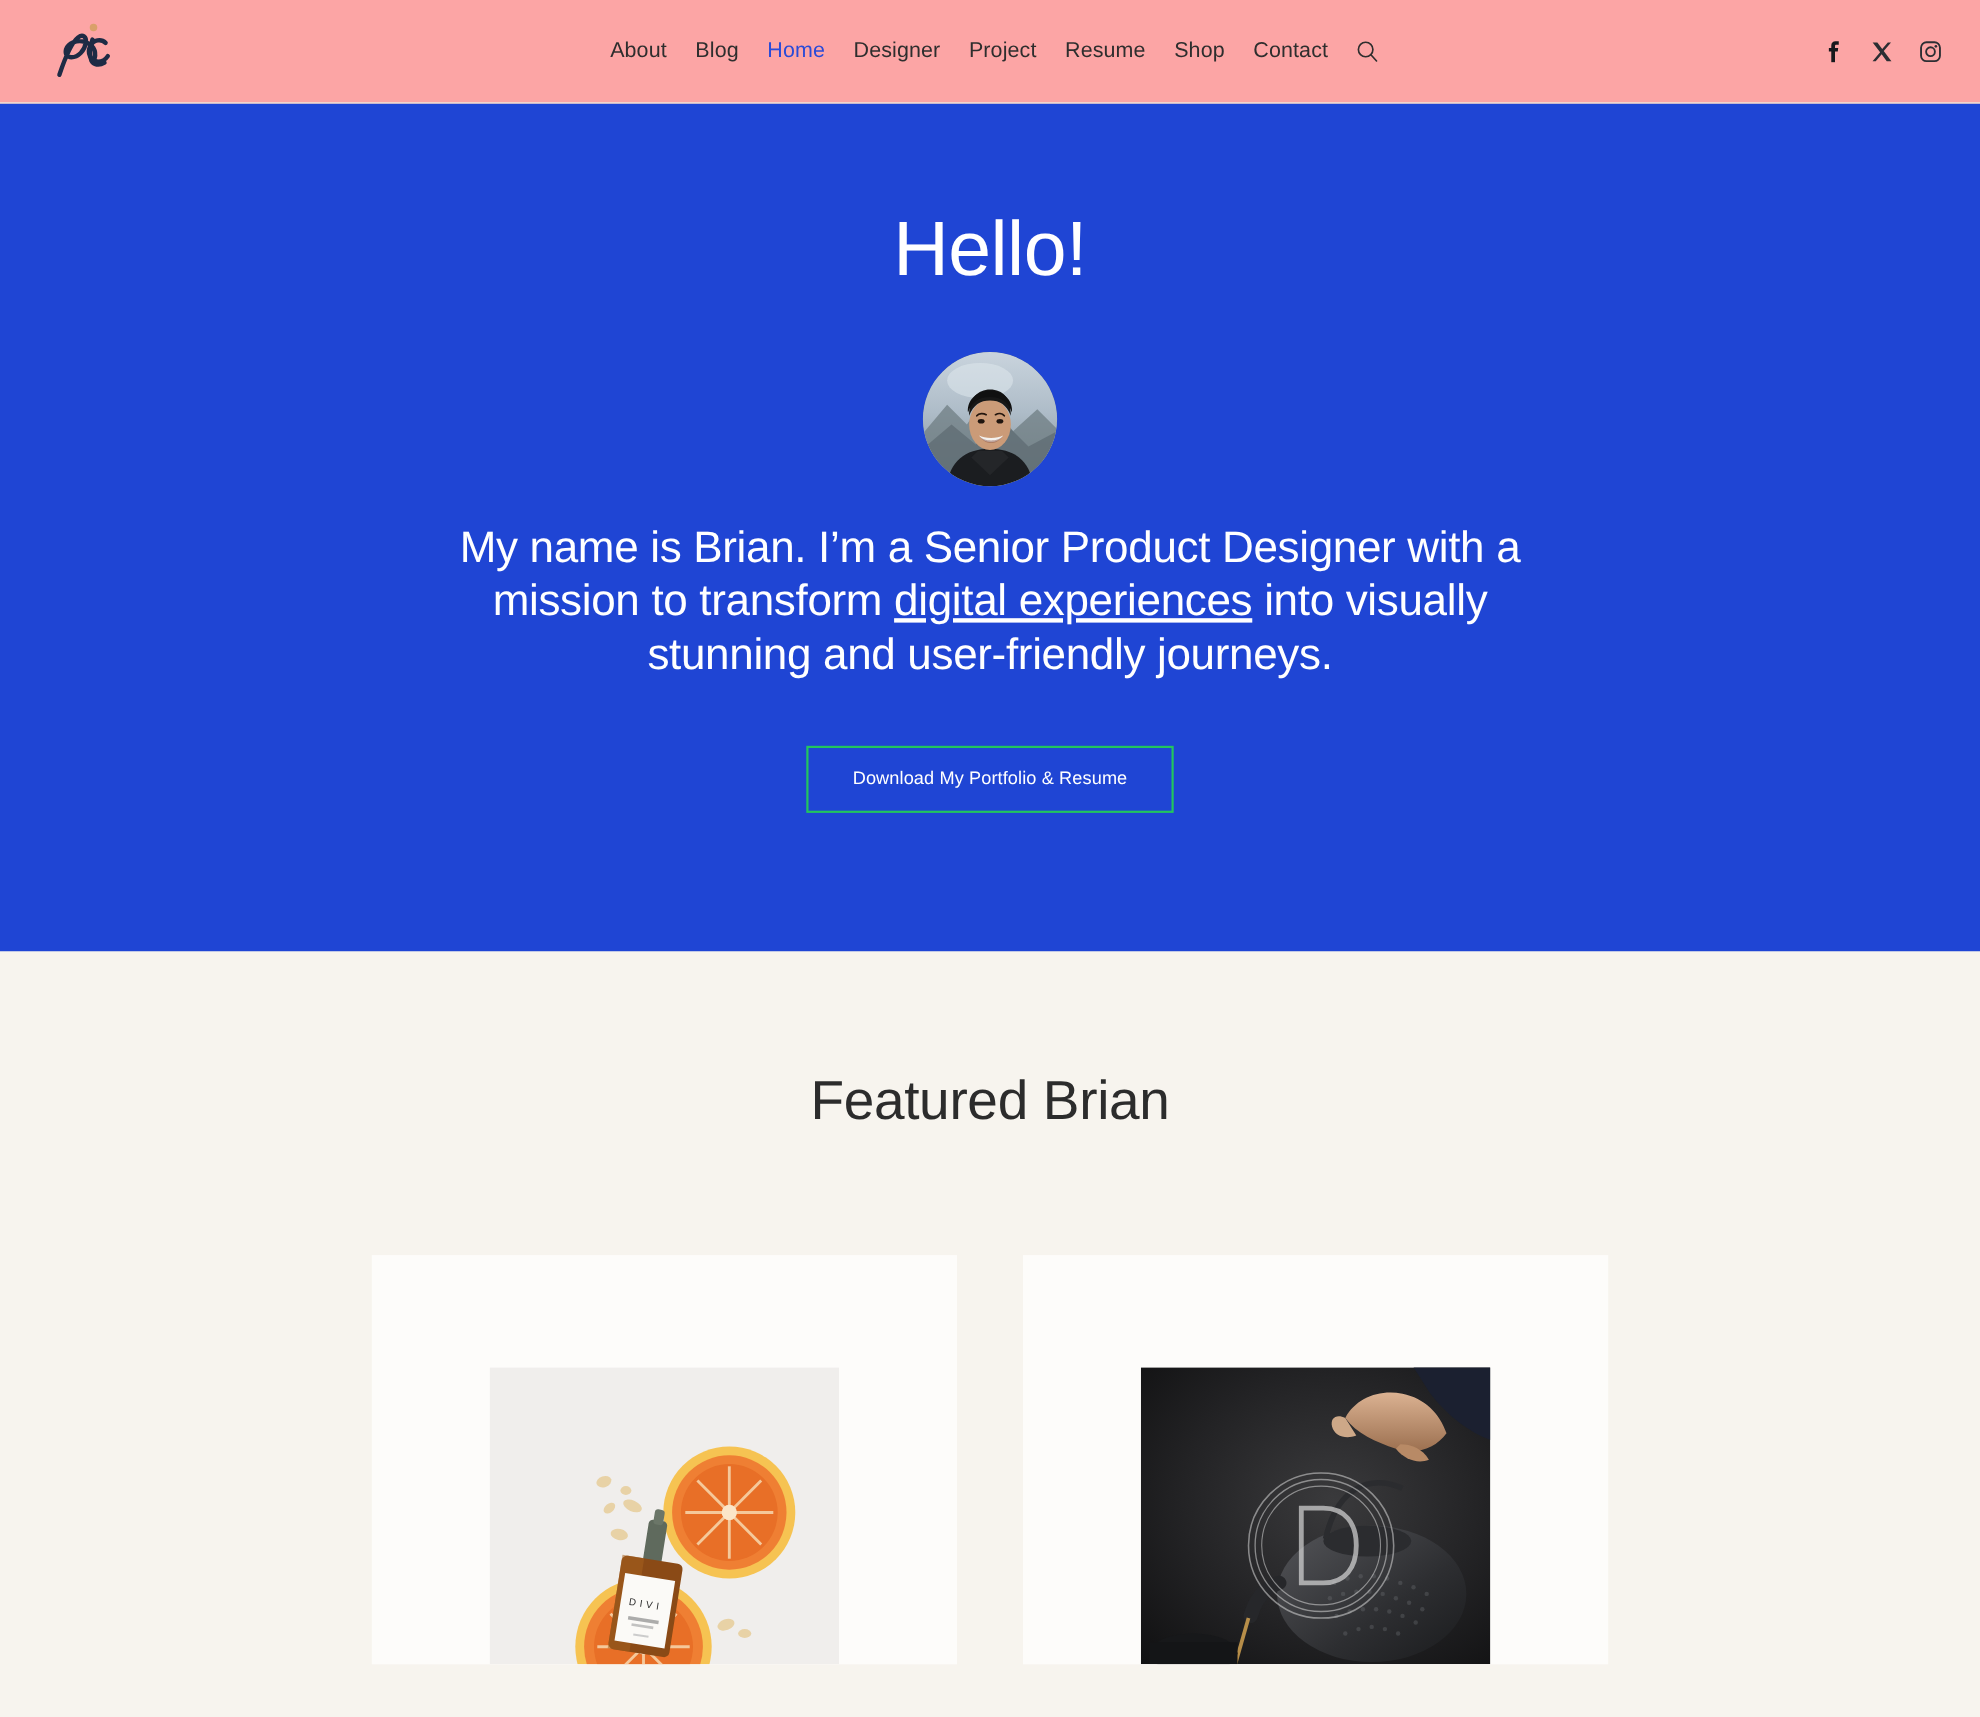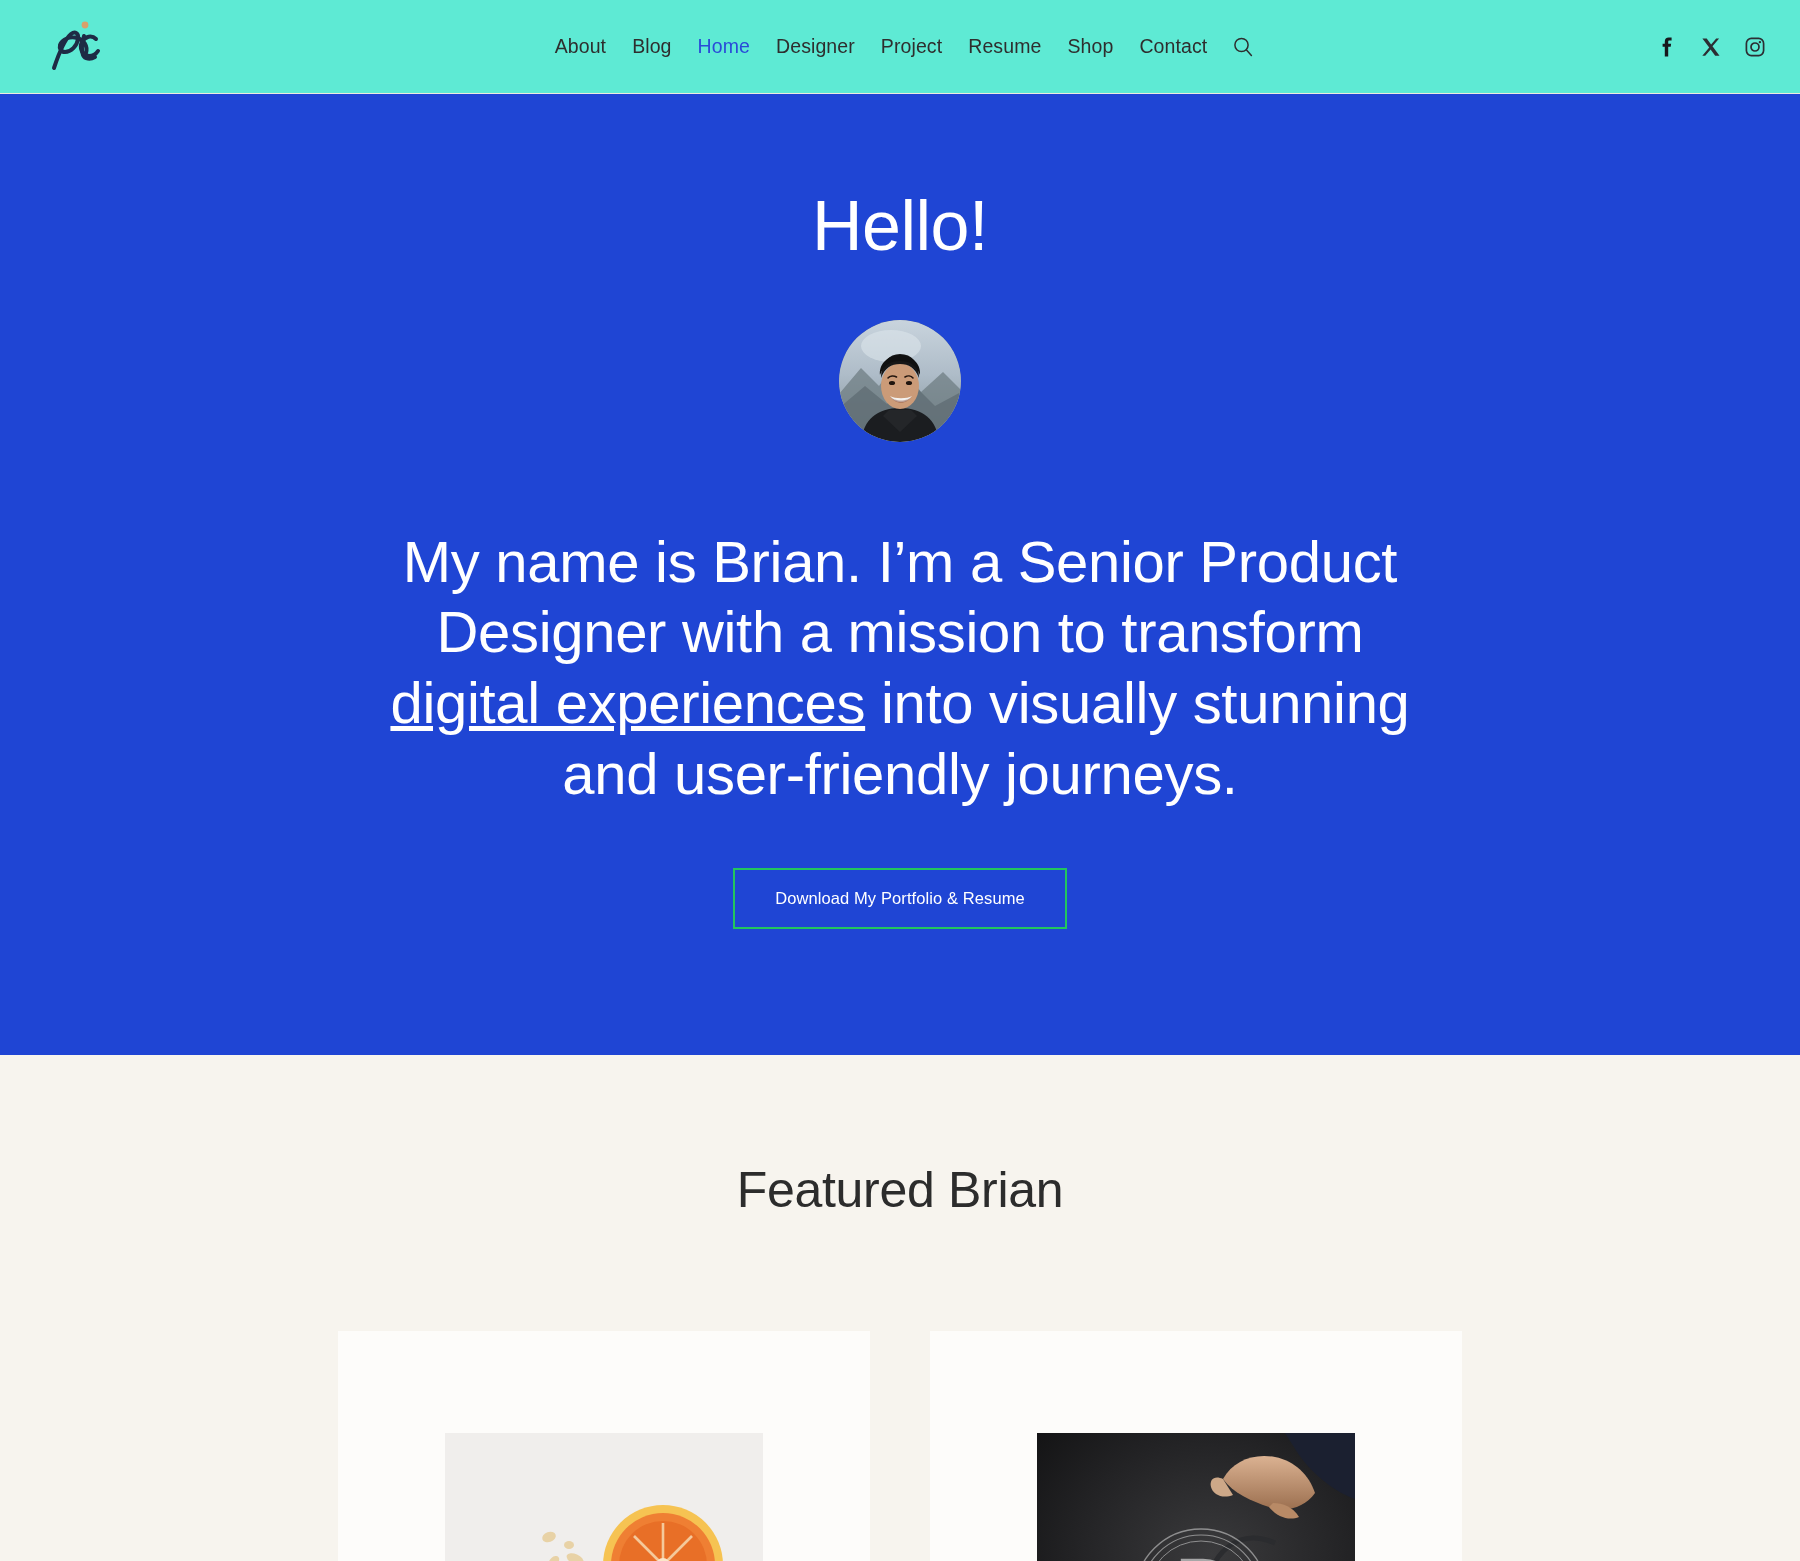--- a/index.html
+++ b/index.html
@@ -15,21 +15,21 @@
   .page {
     width: 1800px;
     min-height: 1561px;
     position: relative;
     overflow: hidden;
   }
 
   
   .site-header {
     height: 94px;
-    background: #5eead4;
+    background: #fca5a5;
     display: flex;
     align-items: center;
     position: relative;
     border-bottom: 1px solid #efeade;
   }
 
   .logo {
     position: absolute;
     left: 44px;
     top: 10px;
@@ -103,22 +103,22 @@
     border-radius: 50%;
     margin: 56px auto 0;
     overflow: hidden;
     position: relative;
     background: #8f9aa6;
   }
   .avatar svg { display: block; width: 122px; height: 122px; }
 
   .hero-lead {
     max-width: 1040px;
-    margin: 85px auto 0;
-    font-size: 58px;
+    margin: 32px auto 0;
+    font-size: 40px;
     line-height: 1.22;
     font-weight: 400;
     color: #ffffff;
     letter-spacing: -0.3px;
   }
   .hero-lead a {
     color: #ffffff;
     text-decoration: underline;
     text-underline-offset: 3px;
     cursor: pointer;

